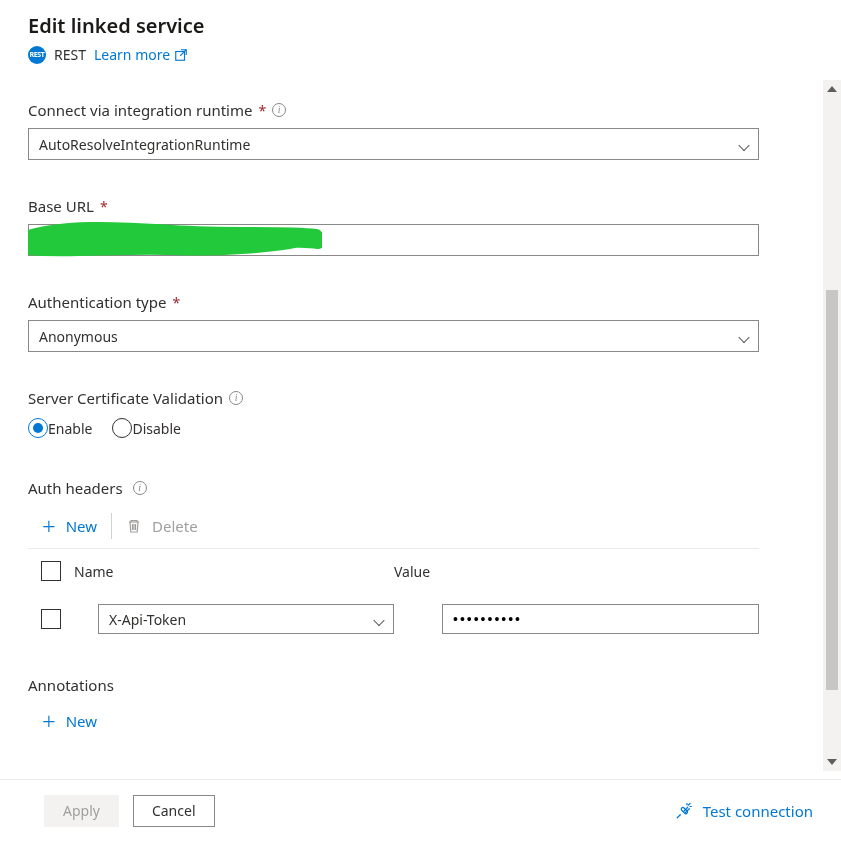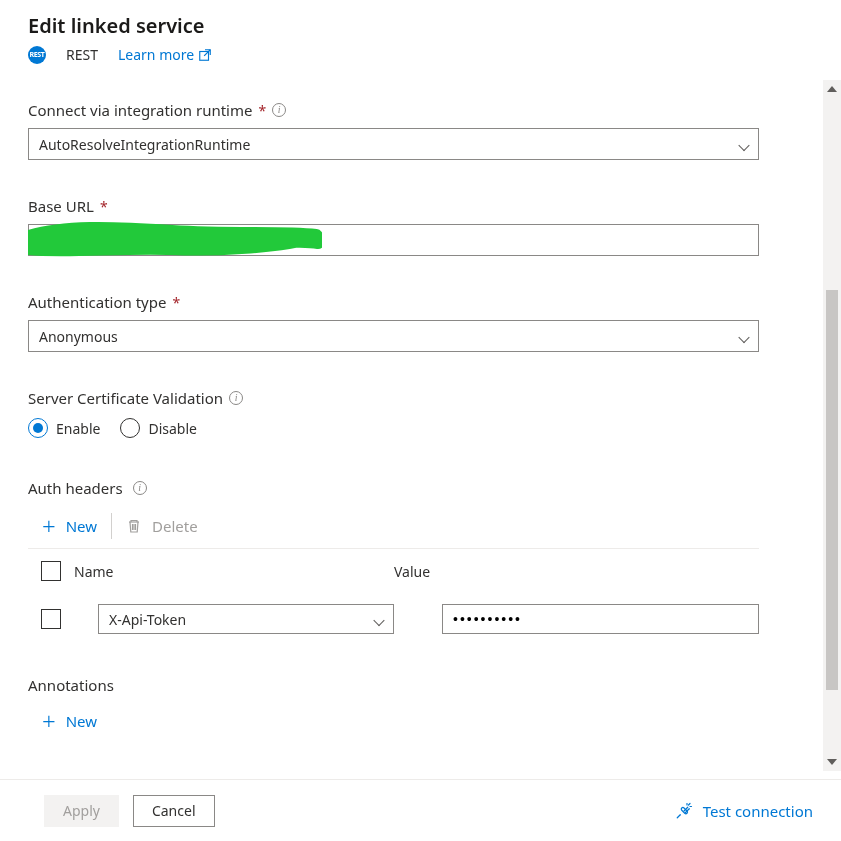--- a/index.html
+++ b/index.html
@@ -10,21 +10,21 @@
     font-size: 14px;
     color: #323130;
     background: #ffffff;
   }
   .root { position: relative; width: 841px; height: 841px; overflow: hidden; }
   .content { position: absolute; left: 28px; top: 12px; right: 22px; bottom: 70px; overflow: hidden; }
   .scroll-body { padding-right: 60px; }
 
   
   .page-title { font-size: 20px; font-weight: 600; color: #1b1a19; margin: 0 0 6px 0; }
-  .subhead { display: flex; align-items: center; gap: 20px; font-size: 14px; }
+  .subhead { display: flex; align-items: center; gap: 8px; font-size: 14px; }
   .rest-badge {
     width: 18px; height: 18px; border-radius: 50%;
     background: #0078d4; display: inline-flex; align-items: center; justify-content: center;
     color: #fff; font-size: 7px; font-weight: 700; letter-spacing: -0.3px;
   }
   .type-label { color: #323130; }
   .learn-link { color: #0078d4; text-decoration: none; display: inline-flex; align-items: center; gap: 4px; cursor: pointer; }
 
   
   .field { margin-top: 36px; }
@@ -61,21 +61,21 @@
     border-right: 2px solid #323130; border-bottom: 2px solid #323130;
     transform: rotate(-45deg);
   }
 
   
   .redact-wrap { position: relative; width: 100%; }
   .redact-svg { position: absolute; left: -6px; top: -6px; width: 300px; height: 48px; pointer-events: none; }
 
   
   .radio-row { display: flex; align-items: center; gap: 20px; margin-top: 10px; }
-  .radio { display: flex; align-items: center; gap: 8px; cursor: pointer; }
+  .radio { display: flex; align-items: center; gap: 0; cursor: pointer; }
   .radio-outer {
     width: 20px; height: 20px; border-radius: 50%;
     border: 1.5px solid #323130; display:flex; align-items:center; justify-content:center;
   }
   .radio-outer.selected { border-color: #0078d4; }
   .radio-inner { width: 10px; height: 10px; border-radius: 50%; background: #0078d4; }
 
   
   .section-head { display:flex; align-items:center; gap:10px; font-size:15px; margin-top: 40px; }
 

